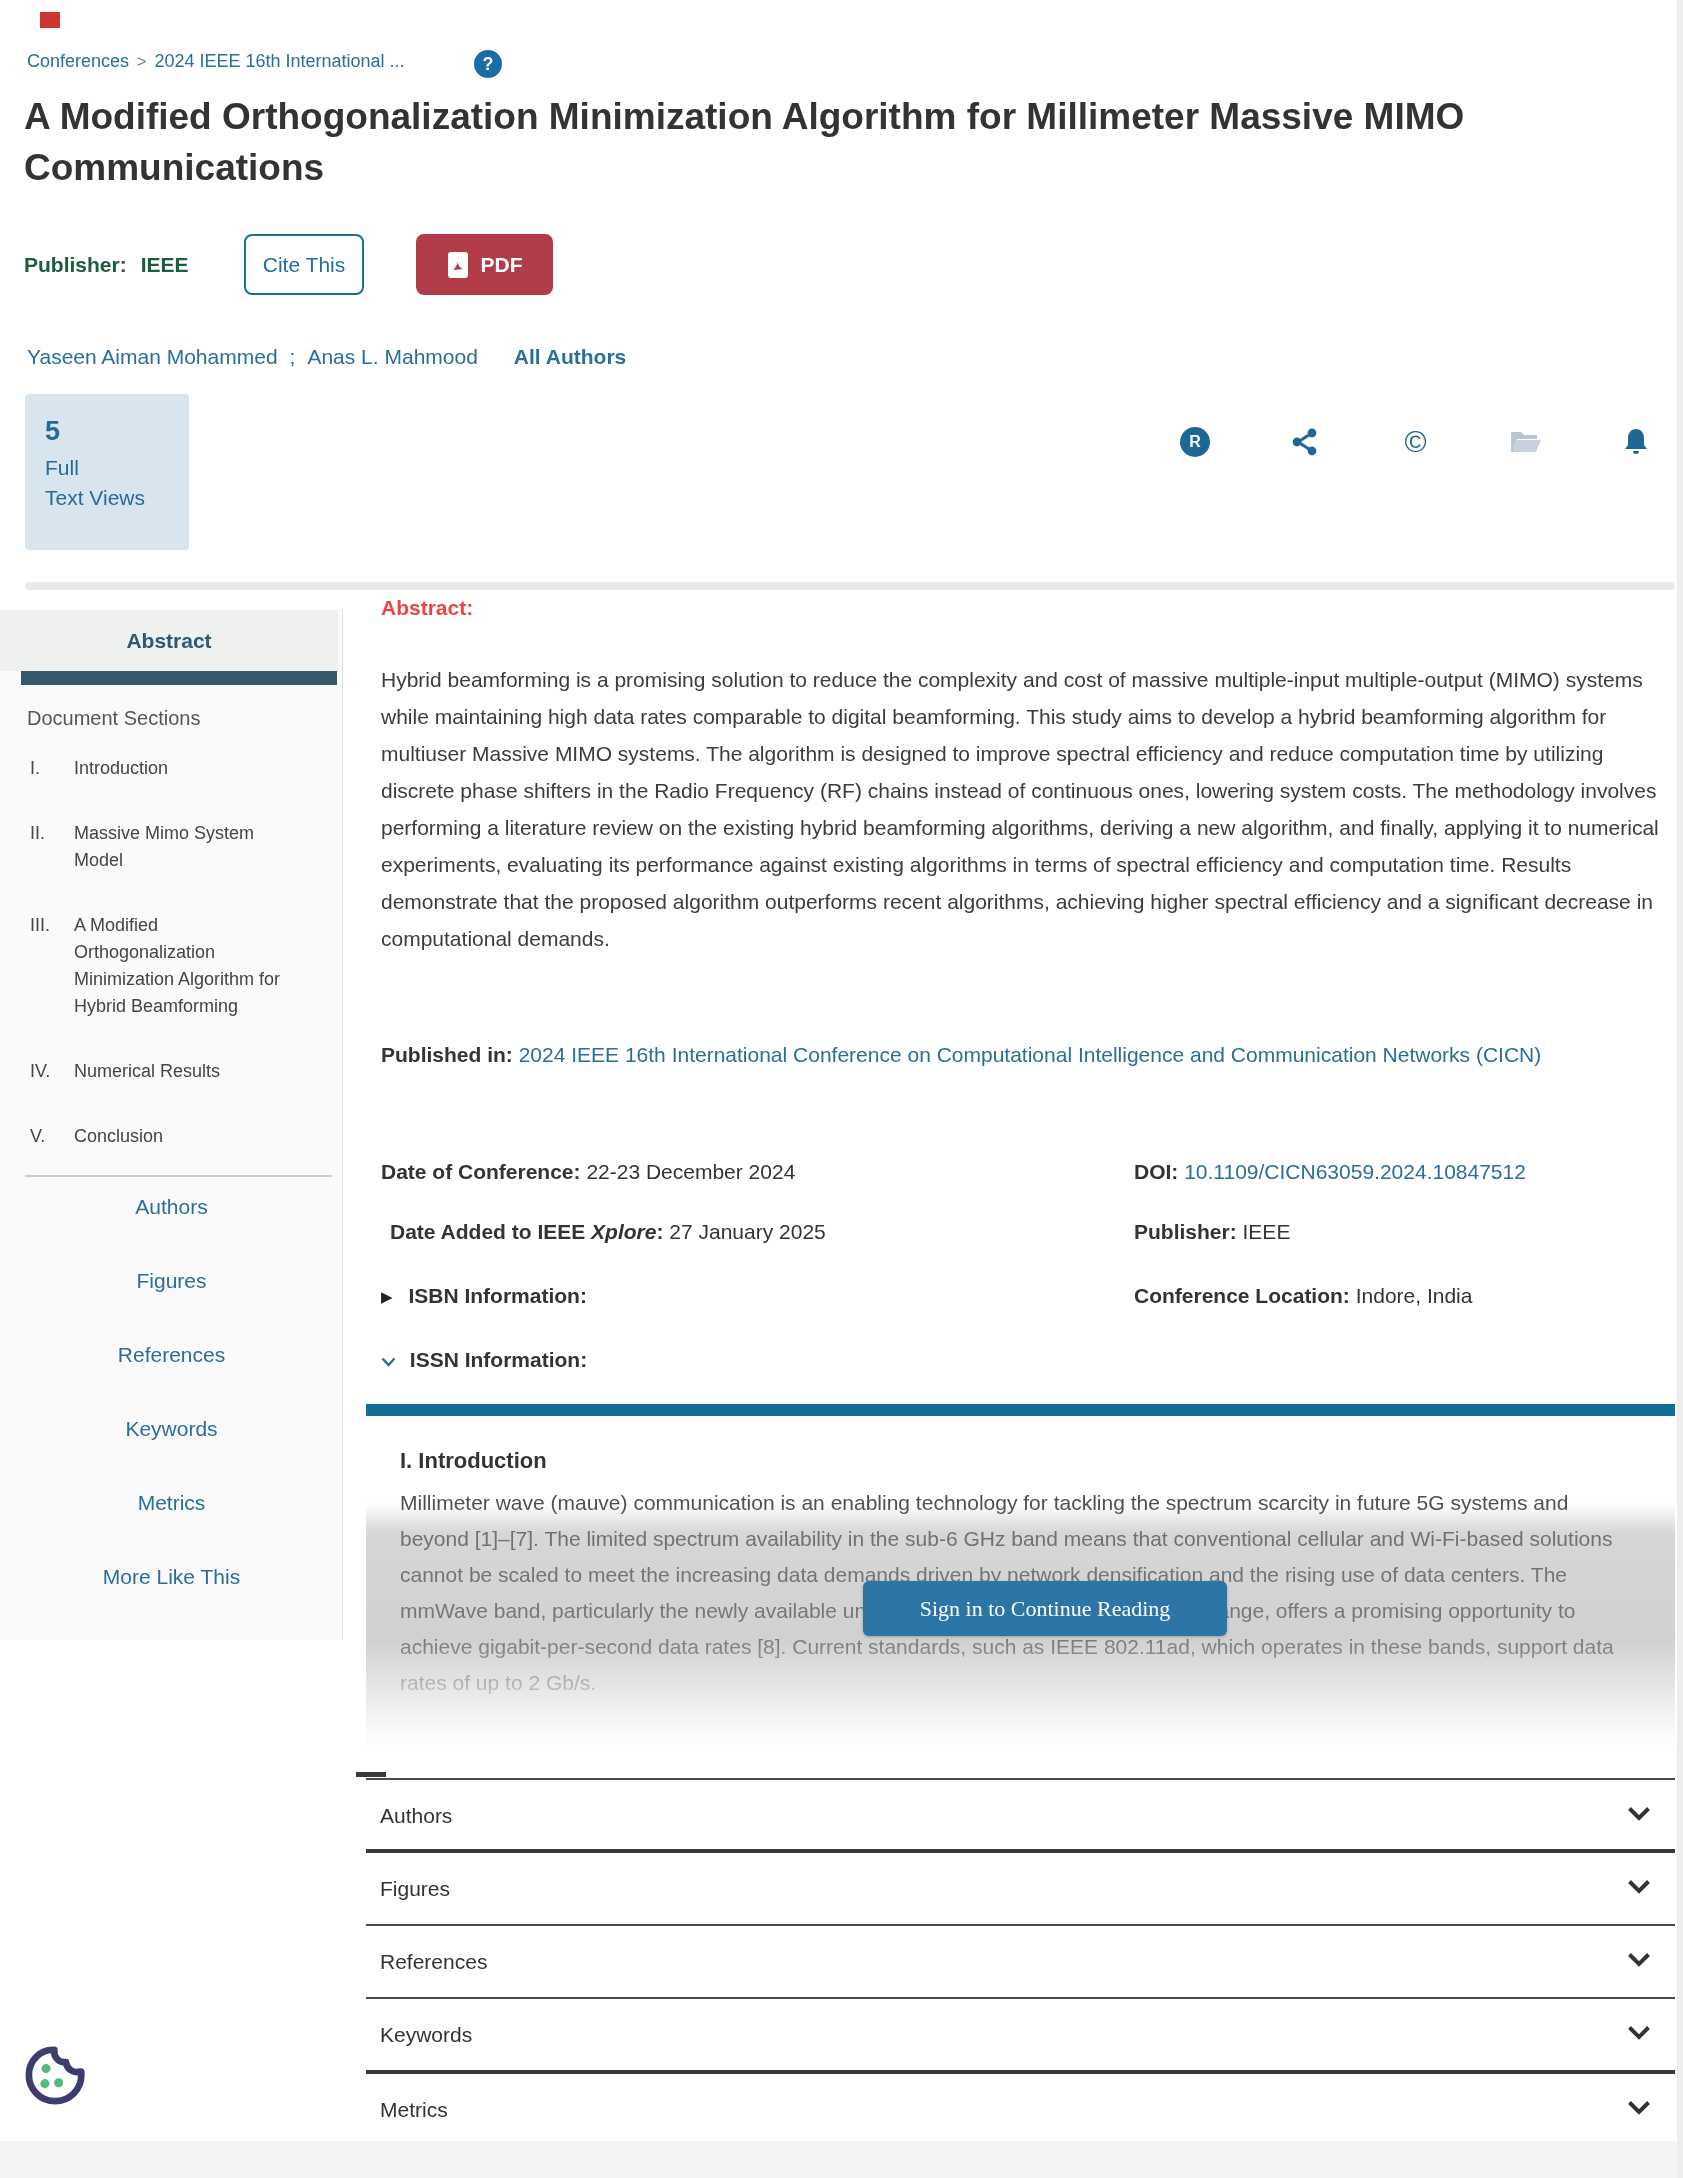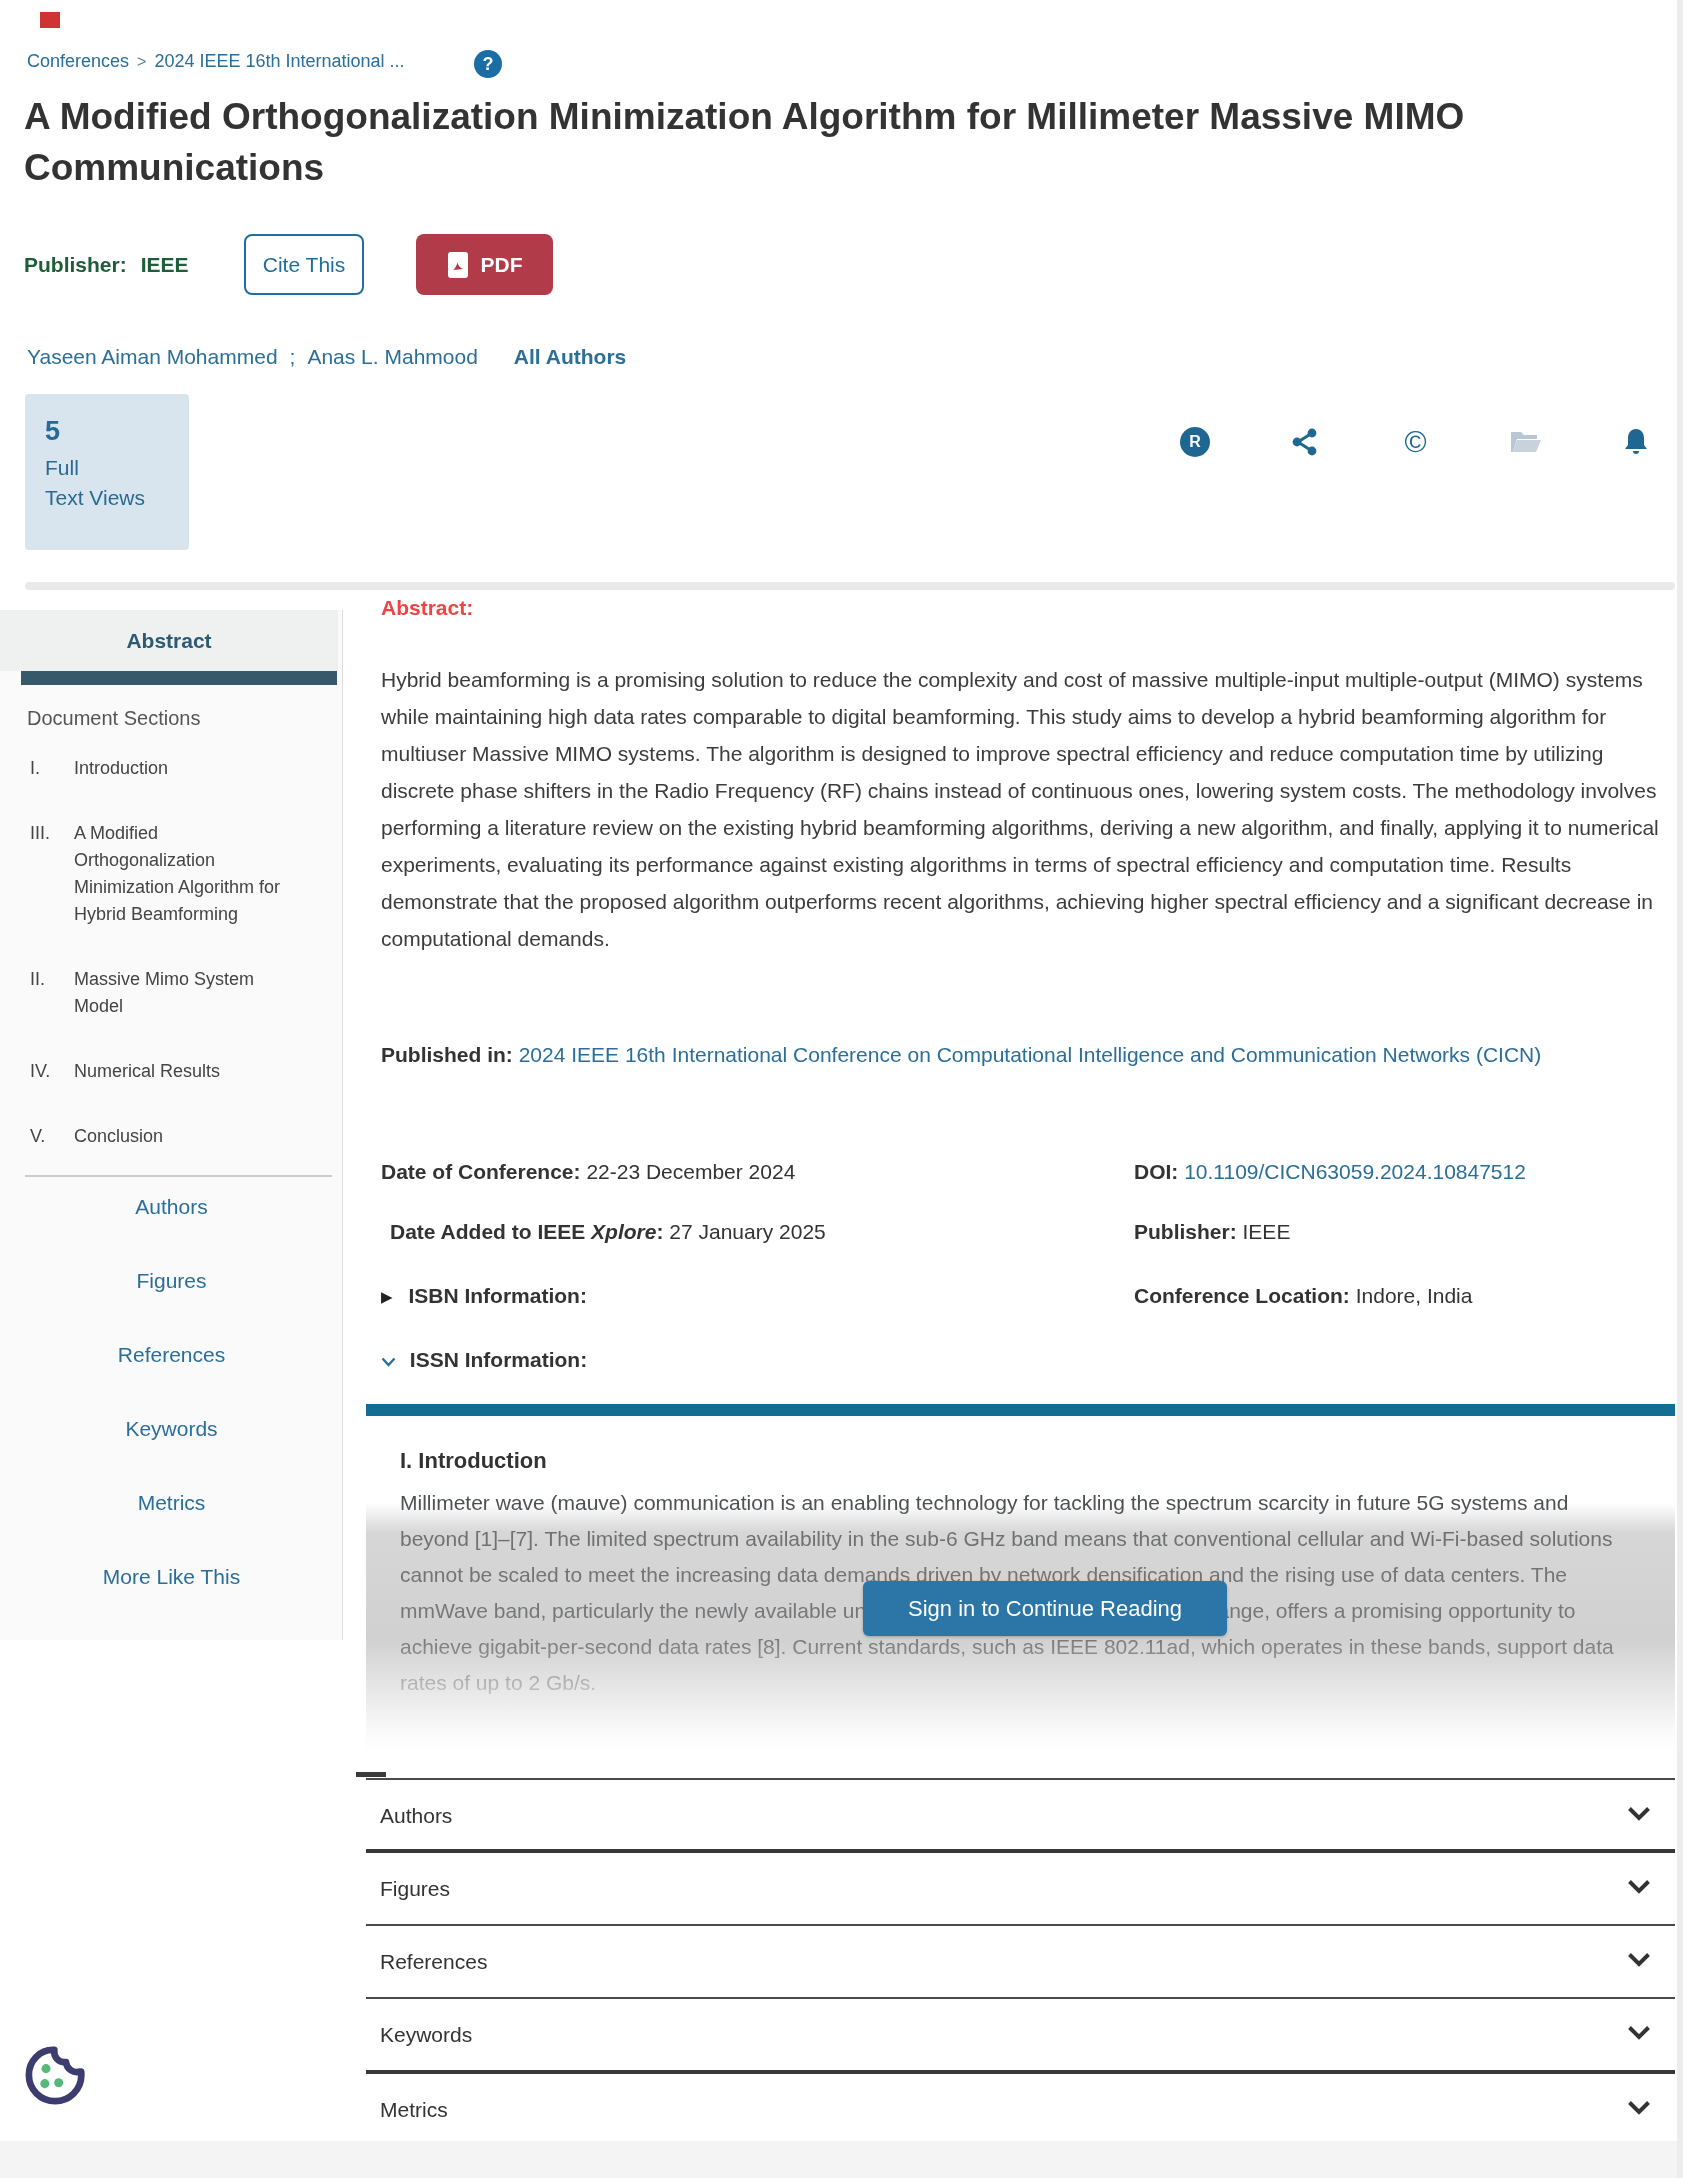--- a/index.html
+++ b/index.html
@@ -82,21 +82,21 @@
 
   
   .preview { position:absolute; left:366px; top:1404px; width:1309px; height:337px; border-top:12px solid #146e94; }
   .preview-heading { position:absolute; left:34px; top:32px; font-size:22px; font-weight:bold; color:#333; }
   .preview-text { position:absolute; left:34px; top:69px; width:1236px; font-size:21px; line-height:36px;
                   color:#4c4f52; }
   .preview-fade { position:absolute; left:0; top:87px; width:1309px; height:249px;
                   background:linear-gradient(180deg, rgba(190,190,190,0) 0%, rgba(158,158,158,0.42) 12%,
                              rgba(163,163,163,0.50) 55%, rgba(250,250,250,0.97) 92%, #ffffff 100%); }
   .signin-btn { position:absolute; left:497px; top:165px; width:364px; height:55px; background:#2b76a7;
-                border:none; border-radius:6px; color:#fff; font-size:22px; font-family:Liberation Sans, sans-serif;
+                border:none; border-radius:6px; color:#fff; font-size:22px; font-family:Liberation Serif, serif;
                 cursor:pointer; box-shadow:0 1px 3px rgba(0,0,0,0.25); }
 
   
   .acc-dash { position:absolute; left:356px; top:1772px; width:30px; height:5px; background:#3a3a3a; }
   .accordion { position:absolute; left:366px; top:1778px; width:1309px; }
   .acc-line { position:absolute; left:0; width:1309px; background:#4a4a4a; }
   .acc-row { position:absolute; left:0; width:1309px; height:71px; display:flex; align-items:center;
              justify-content:space-between; padding:0 24px 0 14px; cursor:pointer; }
   .acc-label { font-size:21px; color:#333; }
 
@@ -186,26 +186,26 @@
   <div class="sidebar">
     <div class="tab-abstract">Abstract</div>
     <div class="tab-bar"></div>
     <div class="doc-sections-label">Document Sections</div>
     <ul class="toc">
       <li>
         <span class="num">I.</span>
         <span class="txt">Introduction</span>
       </li>
       <li>
+        <span class="num">II.</span>
+        <span class="txt">Massive Mimo System Model</span>
+      </li>
+      <li>
         <span class="num">III.</span>
         <span class="txt">A Modified Orthogonalization Minimization Algorithm for Hybrid Beamforming</span>
-      </li>
-      <li>
-        <span class="num">II.</span>
-        <span class="txt">Massive Mimo System Model</span>
       </li>
       <li>
         <span class="num">IV.</span>
         <span class="txt">Numerical Results</span>
       </li>
       <li>
         <span class="num">V.</span>
         <span class="txt">Conclusion</span>
       </li>
     </ul>

